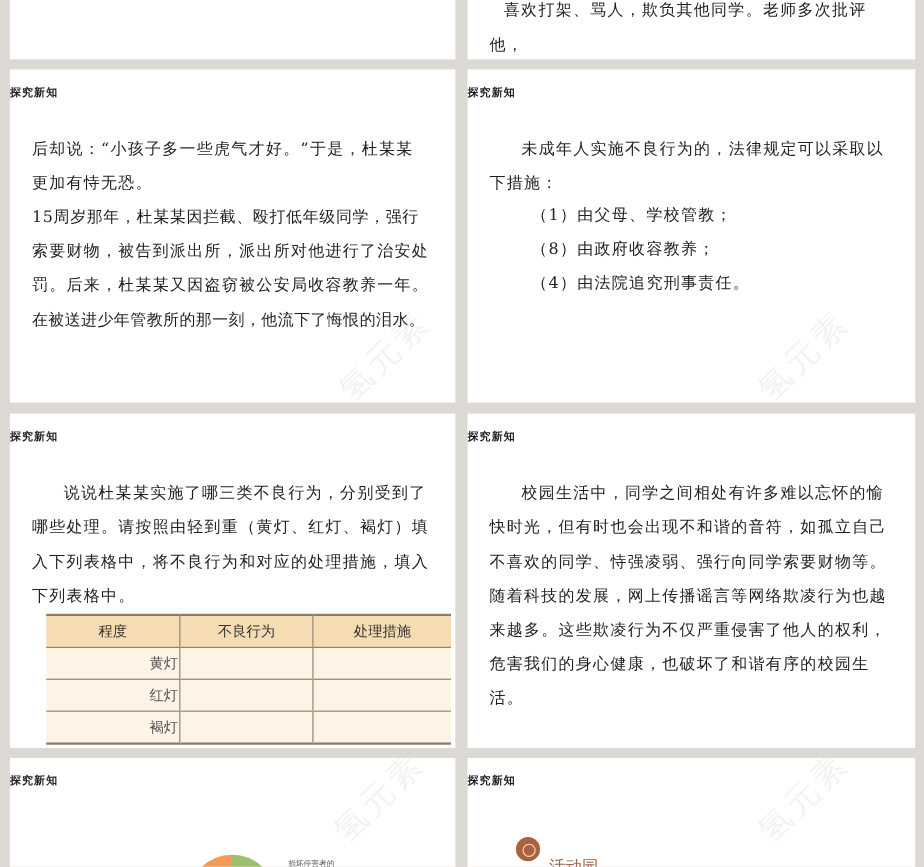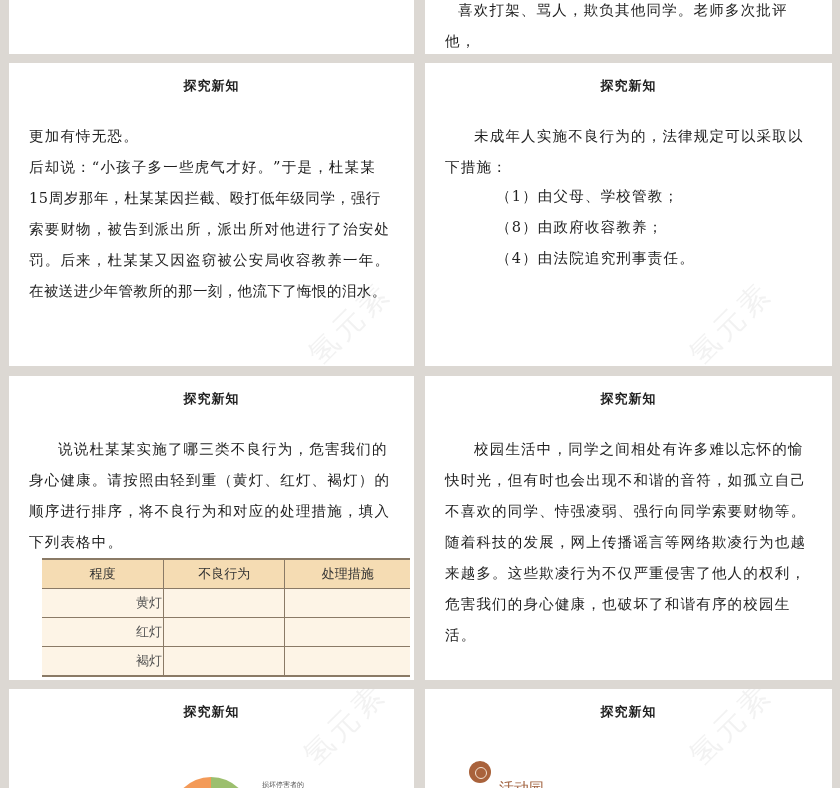--- a/index.html
+++ b/index.html
@@ -17,34 +17,34 @@
   }
   .col-l { left: 9px; width: 405px; }
   .col-r { left: 425px; width: 407px; }
   .row1 { top: -250px; height: 304px; }
   .row2 { top: 63px; height: 303px; }
   .row3 { top: 376px; height: 304px; }
   .row4 { top: 689px; height: 304px; }
 
   .slide-title {
     position: absolute; left: 0; right: 0; top: 14px;
-    text-align: center; font-size: 13px; font-weight: bold; letter-spacing: 1px;
+    text-align: left; font-size: 10px; font-weight: bold; letter-spacing: 1px;
     color: #222;
   }
   .para {
     position: absolute; left: 20px; right: 16px;
     font-size: 14.5px; line-height: 31px; letter-spacing: 1.2px;
     color: #1e1e1e;
     margin: 0;
   }
   .para p { margin: 0; }
   .indent { text-indent: 2em; }
 
   .list { position: absolute; left: 58px; top: 118px; font-size: 14.5px; line-height: 31px; letter-spacing: 1.2px; }
-  .list div { white-space: nowrap; margin-left: 13px; }
+  .list div { white-space: nowrap; }
 
   .watermark {
     position: absolute; font-size: 30px; color: rgba(0,0,0,0.05);
     transform: rotate(-45deg); font-family: "DejaVu Sans", sans-serif; letter-spacing: 4px;
     pointer-events: none;
   }
 
   table.grid {
     position: absolute; left: 33px; top: 182px; width: 368px;
     border-collapse: collapse; font-size: 13px; font-family: "DejaVu Sans", sans-serif;
@@ -76,22 +76,22 @@
 <div class="slide col-r row1">
   <div class="para" style="top:245px;">
     <p class="indent" style="text-indent:0.9em">喜欢打架、骂人，欺负其他同学。老师多次批评他，</p>
 
   </div>
 </div>
 
 <div class="slide col-l row2">
   <div class="slide-title">探究新知</div>
   <div class="para" style="top:58px;">
+    <p>后却说：“小孩子多一些虎气才好。”于是，杜某某</p>
     <p>更加有恃无恐。</p>
-    <p>后却说：“小孩子多一些虎气才好。”于是，杜某某</p>
     <p style="letter-spacing:0.6px">15周岁那年，杜某某因拦截、殴打低年级同学，强行</p>
     <p>索要财物，被告到派出所，派出所对他进行了治安处</p>
     <p>罚。后来，杜某某又因盗窃被公安局收容教养一年。</p>
     <p style="letter-spacing:0.4px">在被送进少年管教所的那一刻，他流下了悔恨的泪水。</p>
   </div>
   <div class="watermark" style="left:290px; top:240px;">氢元素</div>
 </div>
 
 <div class="slide col-r row2">
   <div class="slide-title">探究新知</div>
@@ -99,21 +99,21 @@
   <div class="list">
     <div>（1）由父母、学校管教；</div>
     <div>（8）由政府收容教养；</div>
     <div>（4）由法院追究刑事责任。</div>
   </div>
   <div class="watermark" style="left:255px; top:240px;">氢元素</div>
 </div>
 
 <div class="slide col-l row3">
   <div class="slide-title">探究新知</div>
-  <div class="para indent" style="top:58px;">说说杜某某实施了哪三类不良行为，危害我们的身心健康。请按照由轻到重（黄灯、红灯、褐灯）的顺序进行排序，将不良行为和对应的处理措施，填入下列表格中。</div>
+  <div class="para indent" style="top:58px;">说说杜某某实施了哪三类不良行为，分别受到了哪些处理。请按照由轻到重（黄灯、红灯、褐灯）填入下列表格中，将不良行为和对应的处理措施，填入下列表格中。</div>
   <table class="grid">
     <thead>
       <tr>
         <th style="width:33%">程度</th>
         <th style="width:33%">不良行为</th>
         <th>处理措施</th>
       </tr>
     </thead>
     <tbody>
       <tr>

